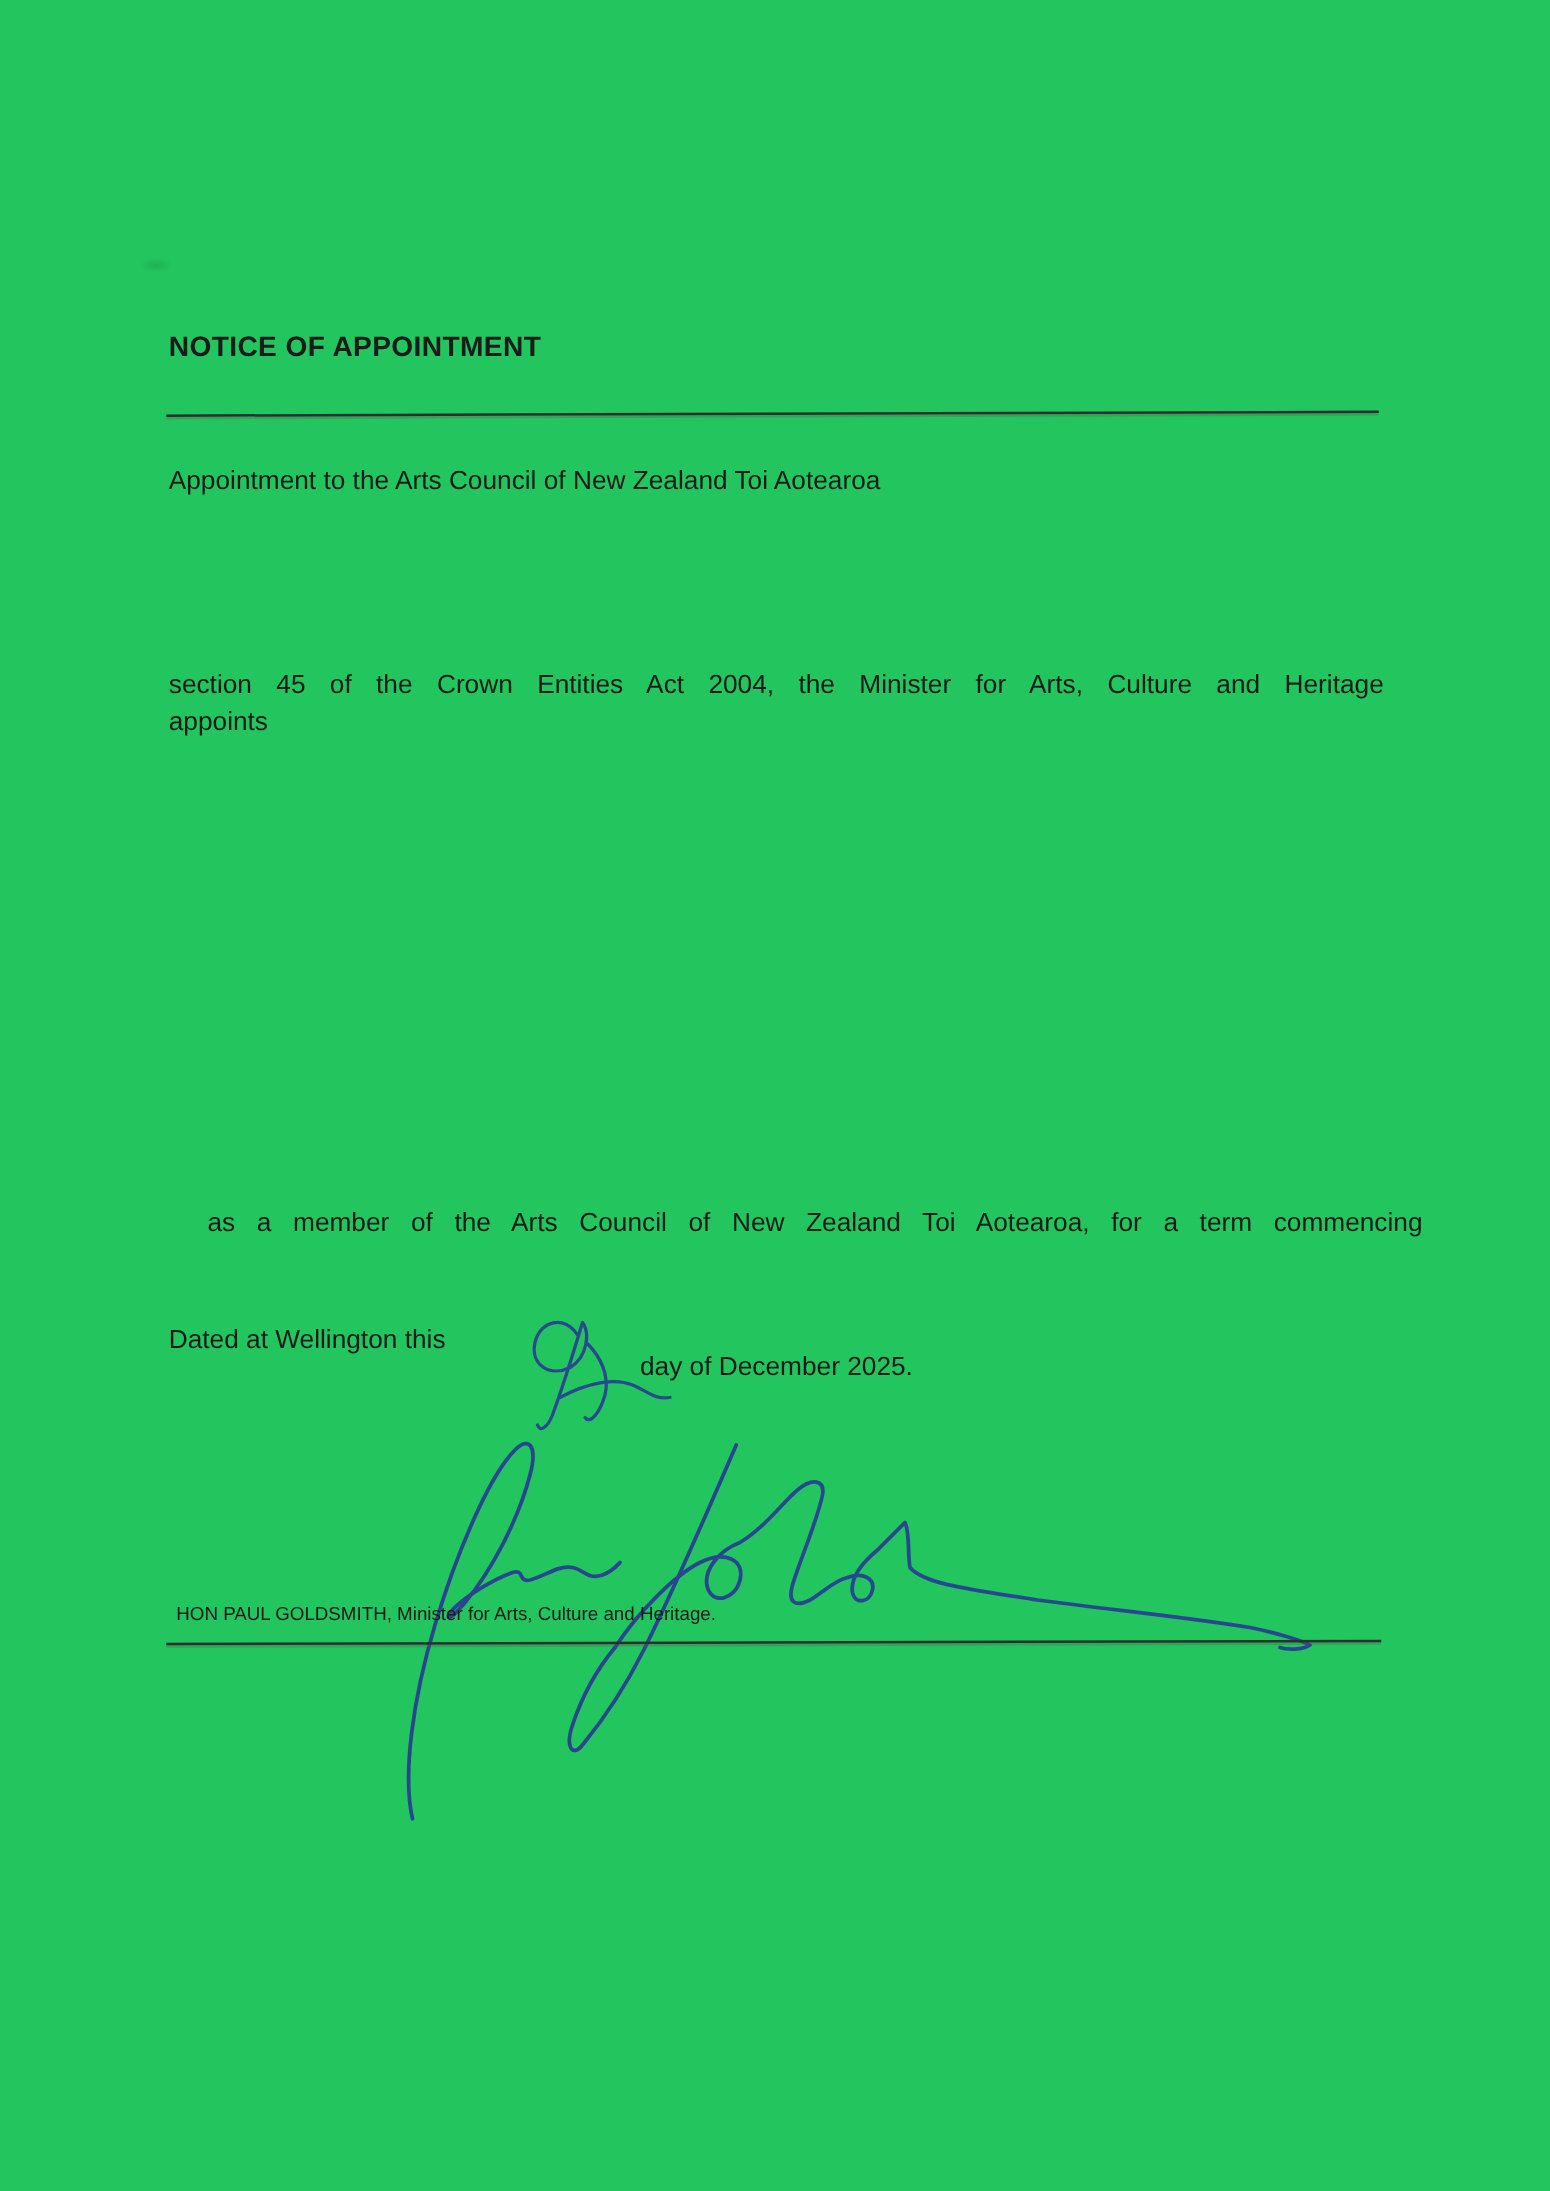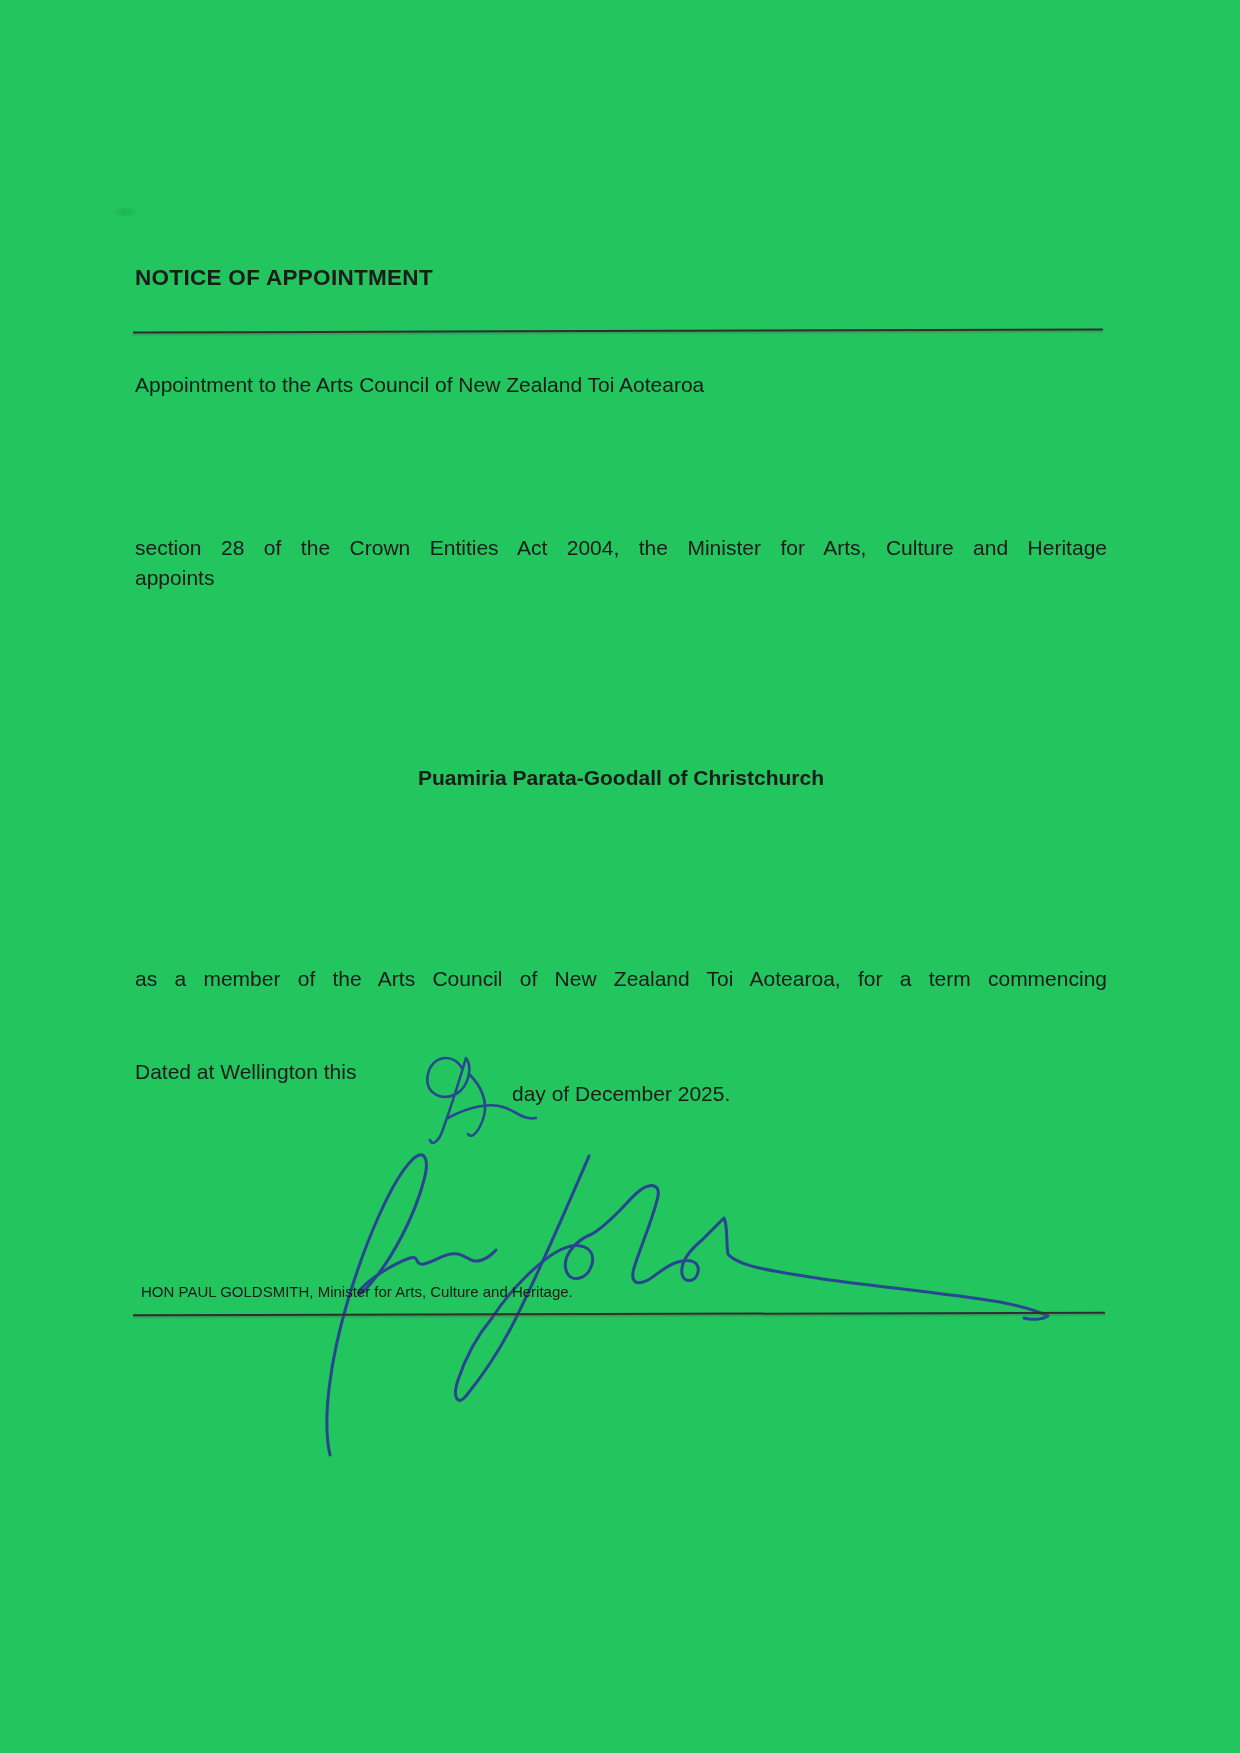--- a/index.html
+++ b/index.html
@@ -52,21 +52,21 @@
   }
   .para .jline {
     text-align: justify;
     text-align-last: justify;
     white-space: normal;
   }
   .para .lline {
     text-align: left;
   }
   .pursuant-para { top: 533px; }
-  .term-para { top: 964px; }
+  .term-para { top: 964px; margin-left: 31px; }
 
   .appointee-line {
     left: 135px;
     top: 766px;
     width: 972px;
     text-align: center;
     font-size: 21px;
     font-weight: 700;
   }
 
@@ -128,25 +128,24 @@
 
   <div class="abs scan-artifact"></div>
 
   <div class="abs doc-title">NOTICE OF APPOINTMENT</div>
 
   <div class="abs title-rule"></div>
 
   <div class="abs subject-heading">Appointment to the Arts Council of New Zealand Toi Aotearoa</div>
 
   <div class="abs para pursuant-para">
-    <div class="jline">section 28 of the Crown Entities Act 2004, the Minister for Arts, Culture and Heritage</div>
+    <div class="jline">section 45 of the Crown Entities Act 2004, the Minister for Arts, Culture and Heritage</div>
     <div class="lline">appoints</div>
   </div>
 
-  <div class="abs appointee-line">Puamiria Parata-Goodall of Christchurch</div>
 
   <div class="abs para term-para">
     <div class="jline">as a member of the Arts Council of New Zealand Toi Aotearoa, for a term commencing</div>
   </div>
 
   <div class="abs dated-prefix">Dated at Wellington this</div>
 
   <svg class="abs handwritten-day" viewBox="0 0 130 105">
     <g fill="none" stroke="#2a3f93" stroke-width="2.6" stroke-linecap="round" stroke-linejoin="round" opacity="0.92">
       <path d="M 47 26 C 37 10 17 14 13 32 C 9 50 25 60 41 52 C 55 44 57 24 51 16 C 45 36 35 68 27 90 C 23 100 17 104 15 98"></path>

